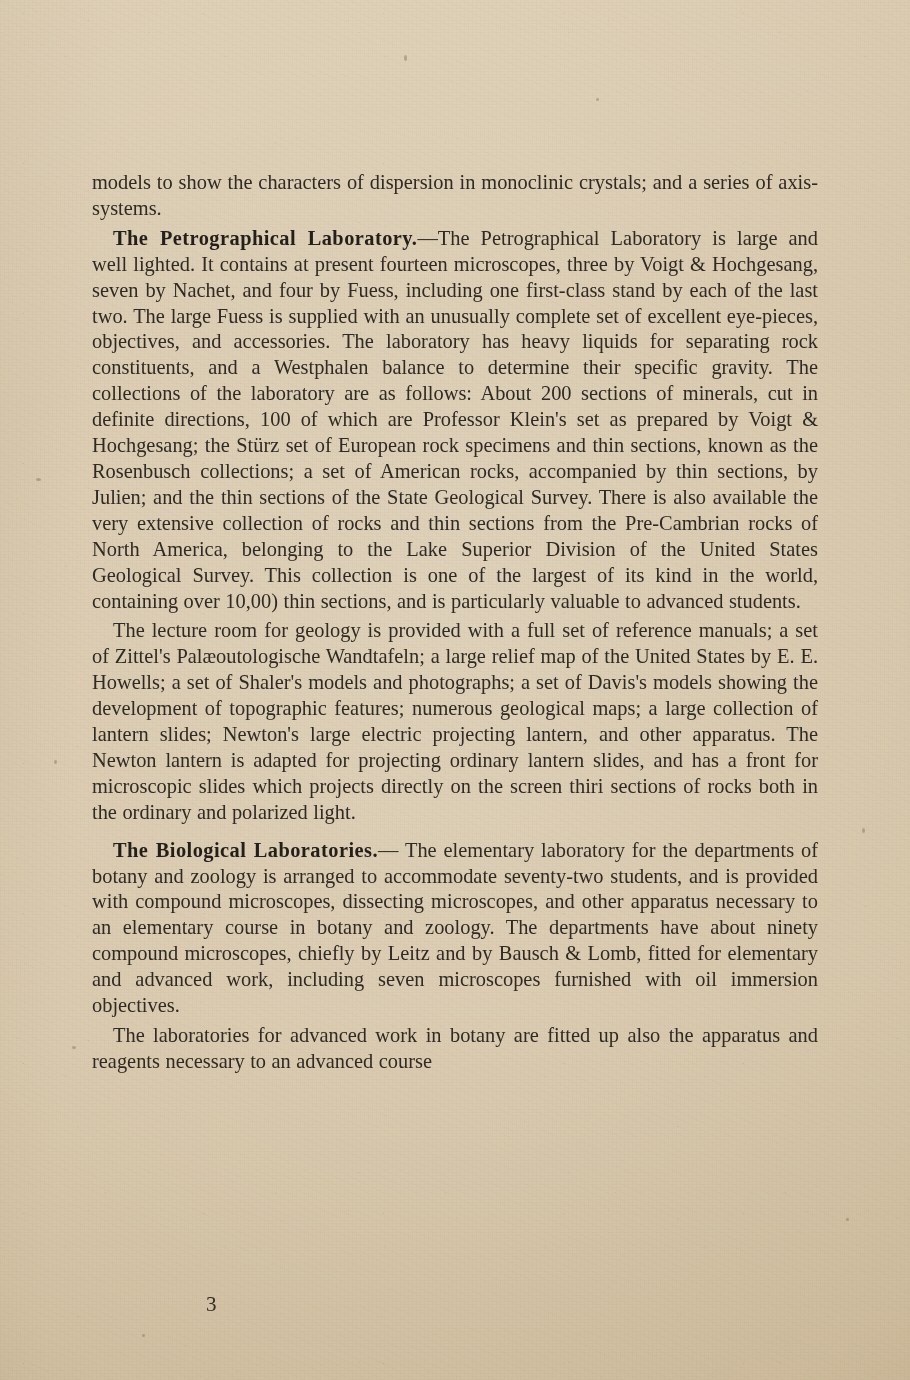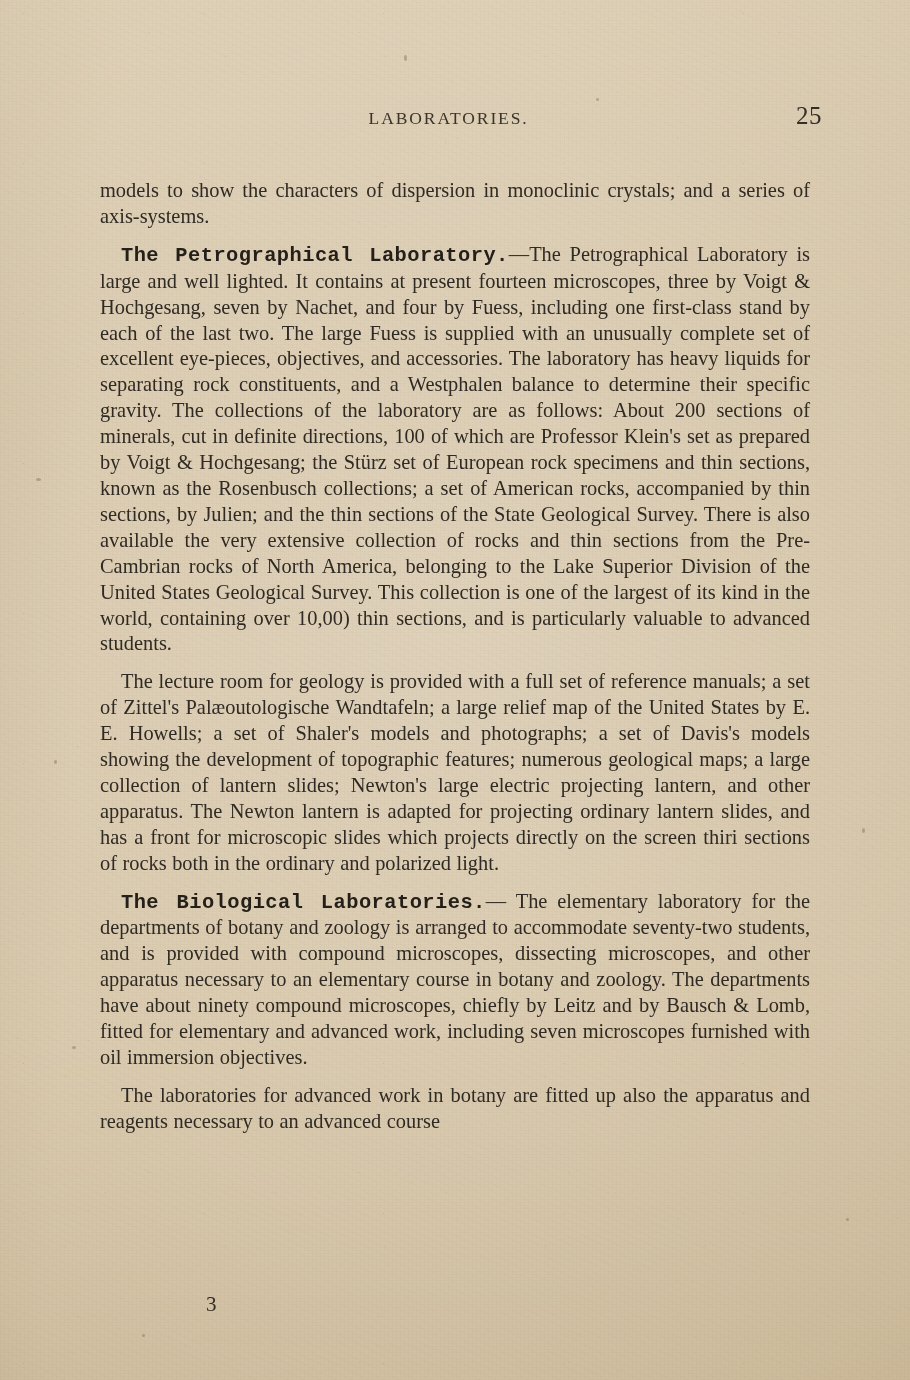--- a/index.html
+++ b/index.html
@@ -90,37 +90,36 @@
 
   
   .column {
     position: absolute;
     left: 88px;
     top: 166px;
     width: 734px;
   }
 
   p.para {
-    margin: 12px;
+    margin: 4px;
     font-size: 20.4px;
     line-height: 25.9px;
     text-align: justify;
     text-justify: inter-word;
     color: #2f2a23;
     hyphens: none;
     word-spacing: 0.4px;
   }
   p.indent { text-indent: 21px; }
   p.gap-before { margin-top: 12px; }
 
   .runin {
     font-weight: bold;
     letter-spacing: 0.45px;
     color: #241f19;
-    font-family: Liberation Mono, monospace;
   }
 
   
   .signature {
     position: absolute;
     left: 206px;
     top: 1292px;
     font-size: 21px;
     color: #322d26;
   }
@@ -143,24 +142,20 @@
 
   <div class="fleck" style="left:54px; top:760px; width:3px; height:4px;"></div>
   <div class="fleck" style="left:72px; top:1046px; width:4px; height:3px;"></div>
   <div class="fleck" style="left:862px; top:828px; width:3px; height:5px;"></div>
   <div class="fleck" style="left:846px; top:1218px; width:3px; height:3px;"></div>
   <div class="fleck" style="left:404px; top:55px; width:3px; height:6px;"></div>
   <div class="fleck" style="left:36px; top:478px; width:5px; height:3px;"></div>
   <div class="fleck" style="left:596px; top:98px; width:3px; height:3px;"></div>
   <div class="fleck" style="left:142px; top:1334px; width:3px; height:3px;"></div>
 
-  <div class="running-head">
-    <div class="head-title">LABORATORIES.</div>
-    <div class="folio">25</div>
-  </div>
 
   <div class="column">
 
     <p class="para"><span>models to show the characters of dispersion in monoclinic crystals; and a series of axis-systems.</span></p>
 
     <p class="para indent"><span class="runin">The Petrographical Laboratory.</span><span>—The Petrographical Laboratory is large and well lighted. It contains at present fourteen microscopes, three by Voigt &amp; Hochgesang, seven by Nachet, and four by Fuess, including one first-class stand by each of the last two. The large Fuess is supplied with an unusually complete set of excellent eye-pieces, objectives, and accessories. The laboratory has heavy liquids for separating rock constituents, and a Westphalen balance to determine their specific gravity. The collections of the laboratory are as follows: About 200 sections of minerals, cut in definite directions, 100 of which are Professor Klein's set as prepared by Voigt &amp; Hochgesang; the Stürz set of European rock specimens and thin sections, known as the Rosenbusch collections; a set of American rocks, accompanied by thin sections, by Julien; and the thin sections of the State Geological Survey. There is also available the very extensive collection of rocks and thin sections from the Pre-Cambrian rocks of North America, belonging to the Lake Superior Division of the United States Geological Survey. This collection is one of the largest of its kind in the world, containing over 10,00) thin sections, and is particularly valuable to advanced students.</span></p>
 
     <p class="para indent"><span>The lecture room for geology is provided with a full set of reference manuals; a set of Zittel's Palæoutologische Wandtafeln; a large relief map of the United States by E. E. Howells; a set of Shaler's models and photographs; a set of Davis's models showing the development of topographic features; numerous geological maps; a large collection of lantern slides; Newton's large electric projecting lantern, and other apparatus. The Newton lantern is adapted for projecting ordinary lantern slides, and has a front for microscopic slides which projects directly on the screen thiri sections of rocks both in the ordinary and polarized light.</span></p>
 
     <p class="para indent gap-before"><span class="runin">The Biological Laboratories.</span><span>— The elementary laboratory for the departments of botany and zoology is arranged to accommodate seventy-two students, and is provided with compound microscopes, dissecting microscopes, and other apparatus necessary to an elementary course in botany and zoology. The departments have about ninety compound microscopes, chiefly by Leitz and by Bausch &amp; Lomb, fitted for elementary and advanced work, including seven microscopes furnished with oil immersion objectives.</span></p>

